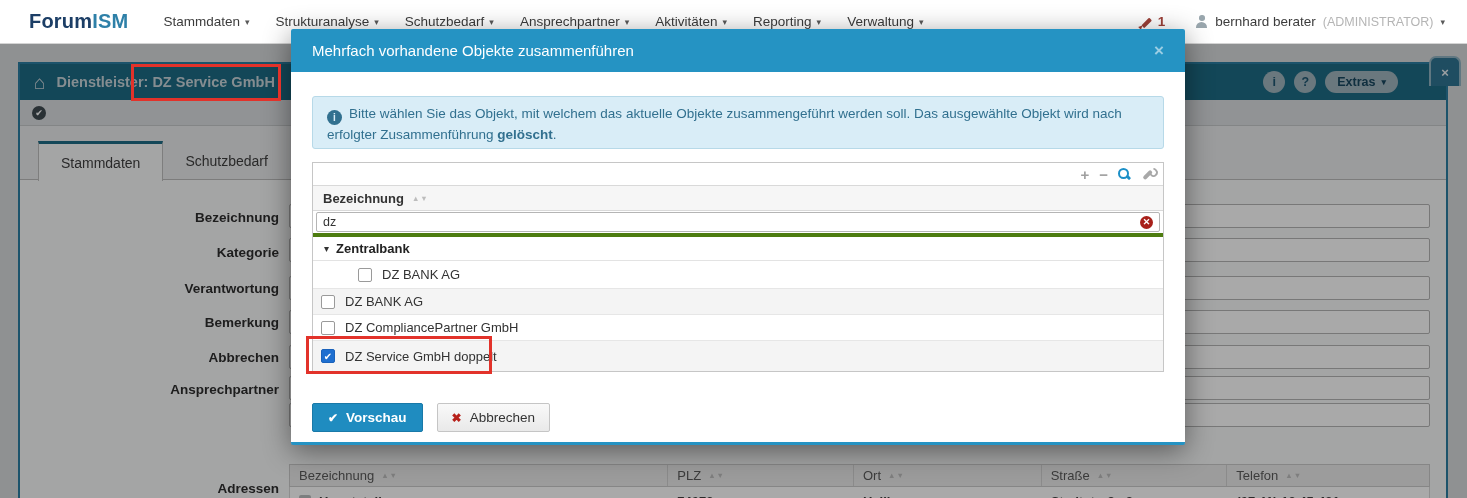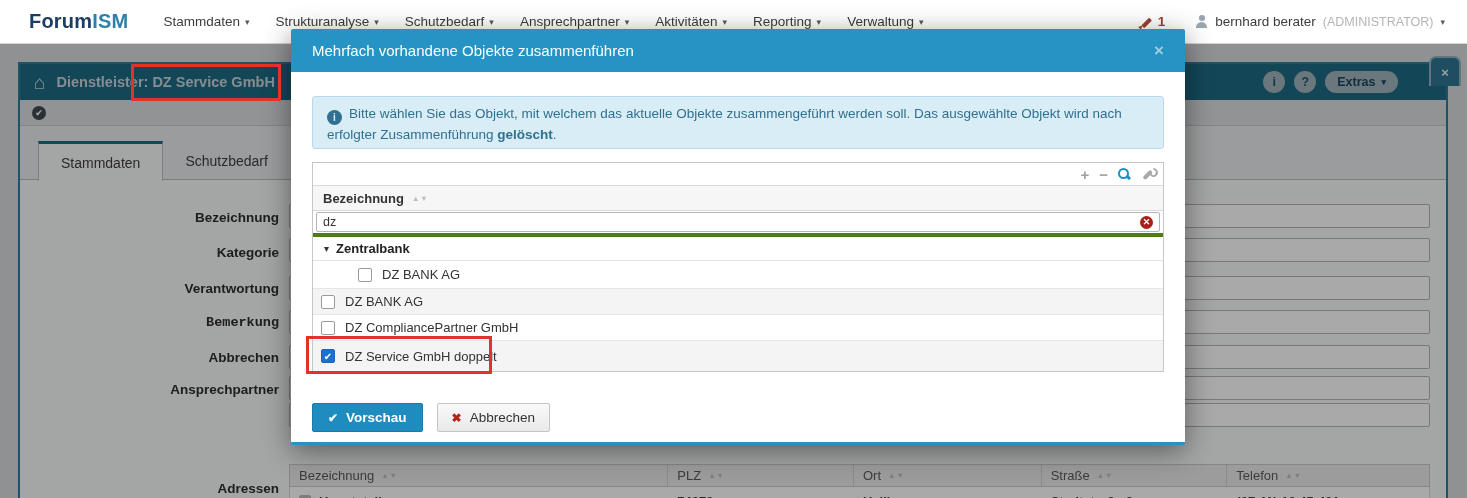--- a/index.html
+++ b/index.html
@@ -206,21 +206,21 @@
   </div>
 
   <div class="tabs">
     <div class="tab active">Stammdaten</div>
     <div class="tab inactive">Schutzbedarf</div>
   </div>
   <div class="panel">
     <div class="flabel" style="top:30px;">Bezeichnung</div>
     <div class="flabel" style="top:65px;">Kategorie</div>
     <div class="flabel" style="top:101px;">Verantwortung</div>
-    <div class="flabel" style="top:135px;font-family:Liberation Mono, monospace;">Bemerkung</div>
+    <div class="flabel" style="top:135px;">Bemerkung</div>
     <div class="flabel" style="top:170px;">Abbrechen</div>
     <div class="flabel" style="top:202px;">Ansprechpartner</div>
     <div class="flabel" style="top:301px;">Adressen</div>
 
     <div class="finput" style="top:24px;"></div>
     <div class="finput" style="top:58px;"></div>
     <div class="finput" style="top:96px;"></div>
     <div class="finput" style="top:130px;"></div>
     <div class="finput" style="top:165px;"></div>
     <div class="finput" style="top:196px;"></div>

